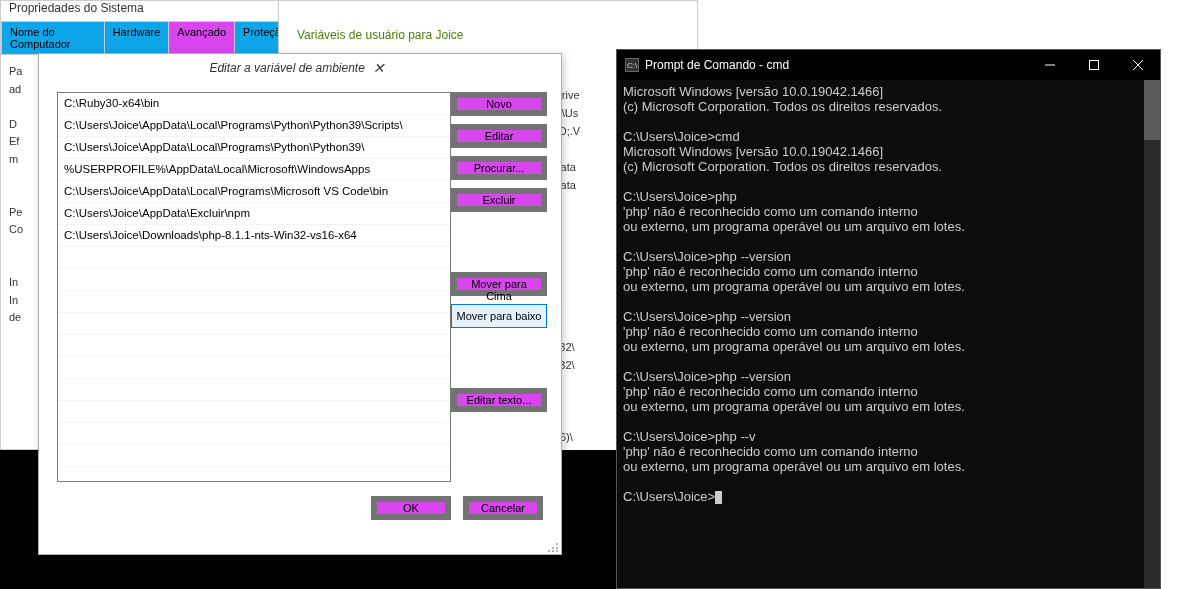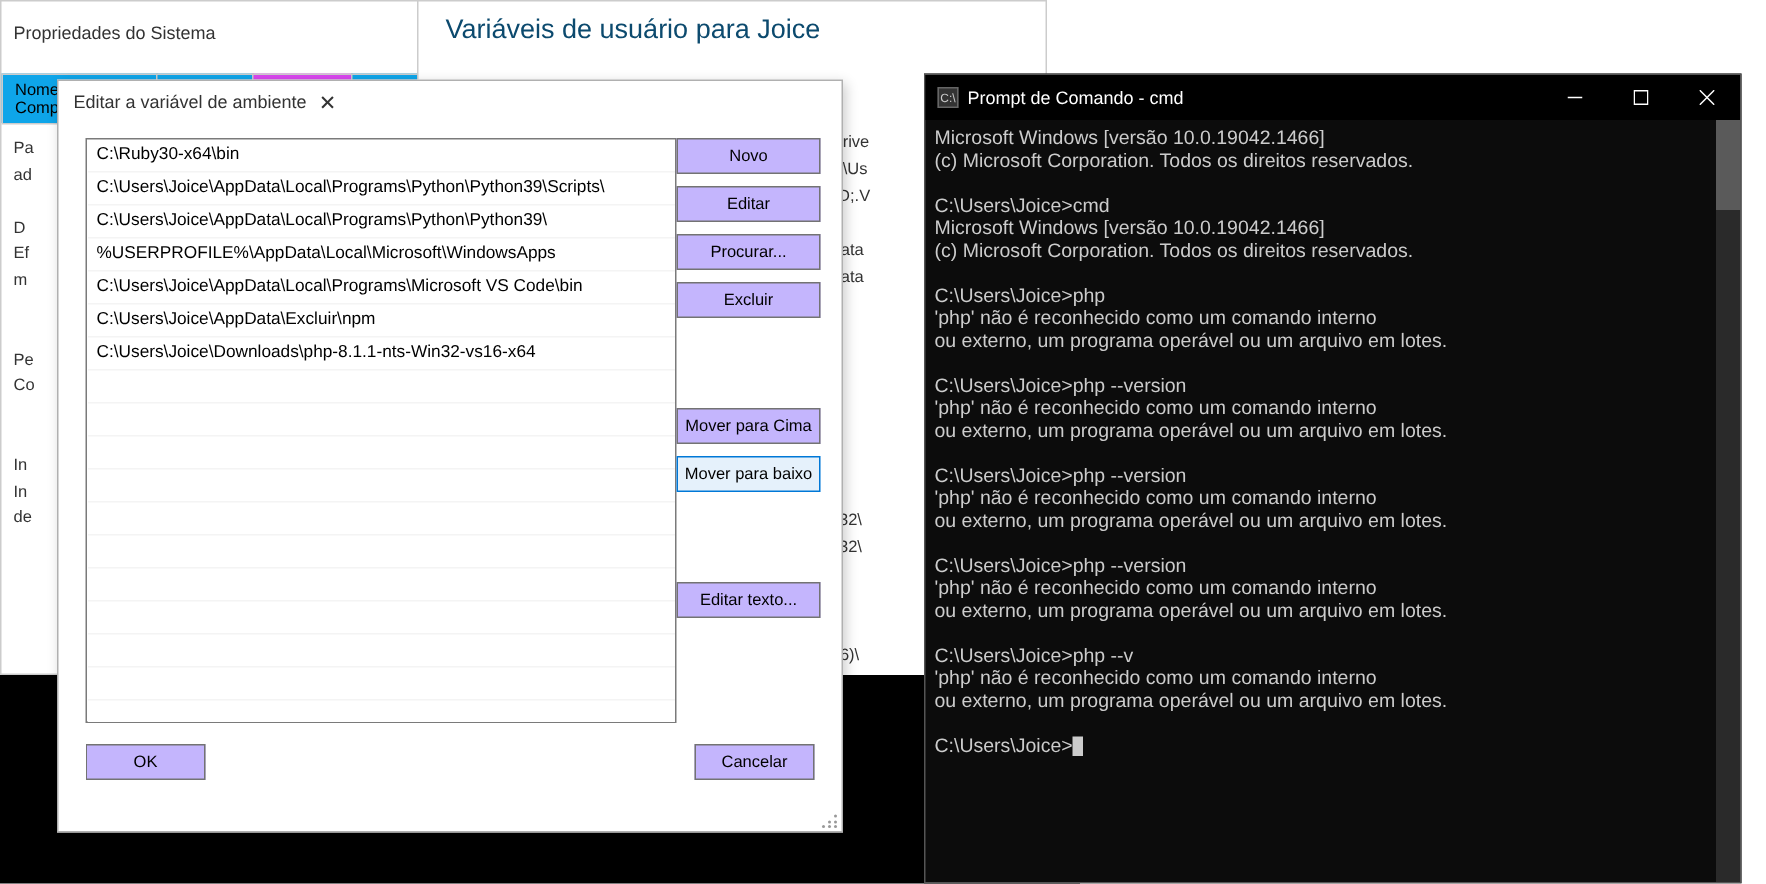--- a/index.html
+++ b/index.html
@@ -1,46 +1,46 @@
 <!DOCTYPE html>
 <html><head>
 <meta charset="utf-8">
 <style>
 * { box-sizing: border-box; margin: 0; padding: 0; font-family: "Segoe UI", Tahoma, sans-serif; }
 body { width: 1177px; height: 589px; background: #fff; position: relative; overflow: hidden; }
 
 
 .sysprops { position: absolute; left: 0; top: 0; width: 290px; height: 450px; background: #fff; border: 1px solid #ccc; }
-.sysprops-title { padding: 14px 8px; font-size: 12px; color: #333; }
+.sysprops-title { padding: 0 8px; font-size: 12px; color: #333; }
 .tabs { display: flex; border-bottom: 1px solid #ccc; font-size: 11px; margin-top: 6px; }
 .tab { padding: 4px 8px; border: 1px solid #ccc; border-bottom: none; margin-right: -1px; background: #0ea5e9; cursor: pointer; }
 .tab.active { background: #d946ef; }
 .sysprops-body { padding: 8px; font-size: 11px; color: #333; line-height: 1.6; }
 
 
 .envvars { position: absolute; left: 278px; top: 0; width: 420px; height: 570px; background: #fff; border: 1px solid #ccc; }
-.envvars-title { padding: 8px 18px 8px; font-size: 18px; color: #0c4a6e; }
+.envvars-title { padding: 27px 18px 8px; font-size: 12px; color: #4d7c0f; }
 .envpartials { position: absolute; left: 530px; font-size: 11px; line-height: 18px; color: #333; }
 .envpartials div { white-space: nowrap; }
 
 
 .darkstrip { position: absolute; left: 0; top: 450px; width: 720px; height: 140px; background: #000; }
 
 
 .editdlg { position: absolute; left: 38px; top: 53px; width: 524px; height: 502px; background: #fff; border: 1px solid #b0b0b0; box-shadow: 2px 2px 8px rgba(0,0,0,0.2); }
-.editdlg-titlebar { display: flex; justify-content: flex-start; align-items: center; padding: 6px 8px 6px 10px; font-size: 12px; color: #333; }
+.editdlg-titlebar { display: flex; justify-content: center; align-items: center; padding: 6px 8px 6px 10px; font-size: 12px; color: #333; font-style: italic; }
 .close-x { font-size: 14px; color: #333; padding: 0 8px; cursor: pointer; font-family: Arial; }
 .editdlg-body { padding: 10px 14px 14px 18px; display: flex; }
 .pathlist { flex: 1; height: 390px; border: 1px solid #7a7a7a; background: #fff; overflow-y: auto; }
 .pathitem { font-size: 11.5px; padding: 2px 6px; white-space: nowrap; cursor: pointer; border-bottom: 1px solid #f4f4f4; line-height: 17px; color: #000; }
 .btncol { display: flex; flex-direction: column; gap: 8px; }
-.winbtn { width: 96px; height: 24px; font-size: 11px; border: 1px solid #737373; background: #c4b5fd; cursor: pointer; color: #000; }
+.winbtn { width: 96px; height: 24px; font-size: 11px; border: 6px solid #737373; background: #d946ef; cursor: pointer; color: #000; }
 .winbtn.selected { border: 1px solid #0078d7; background: #e5f1fb; }
 .spacer { height: 44px; }
-.editdlg-footer { display: flex; justify-content: space-between; gap: 12px; padding: 0 18px 14px; }
+.editdlg-footer { display: flex; justify-content: flex-end; gap: 12px; padding: 0 18px 14px; }
 .resize-grip { position: absolute; right: 2px; bottom: 2px; width: 12px; height: 12px; color: #999; font-size: 10px; }
 
 
 .cmd { position: absolute; left: 616px; top: 49px; width: 545px; height: 540px; background: #0c0c0c; border: 1px solid #555; }
 .cmd-titlebar { display: flex; align-items: center; justify-content: space-between; background: #000; color: #fff; height: 30px; padding: 0 0 0 8px; font-size: 12px; }
 .cmd-title-left { display: flex; align-items: center; gap: 6px; }
 .cmd-icon { width: 14px; height: 14px; background: #333; border: 1px solid #666; display: inline-flex; align-items: center; justify-content: center; font-size: 8px; color: #ccc; }
 .cmd-controls { display: flex; }
 .cmd-ctrl { width: 44px; height: 30px; display: flex; align-items: center; justify-content: center; color: #fff; font-size: 11px; cursor: pointer; }
 .cmd-body { padding: 4px 6px; font-family: Consolas, monospace; font-size: 13px; color: #ccc; line-height: 15px; white-space: pre-wrap; word-break: break-all; position: relative; height: calc(100% - 30px); }

